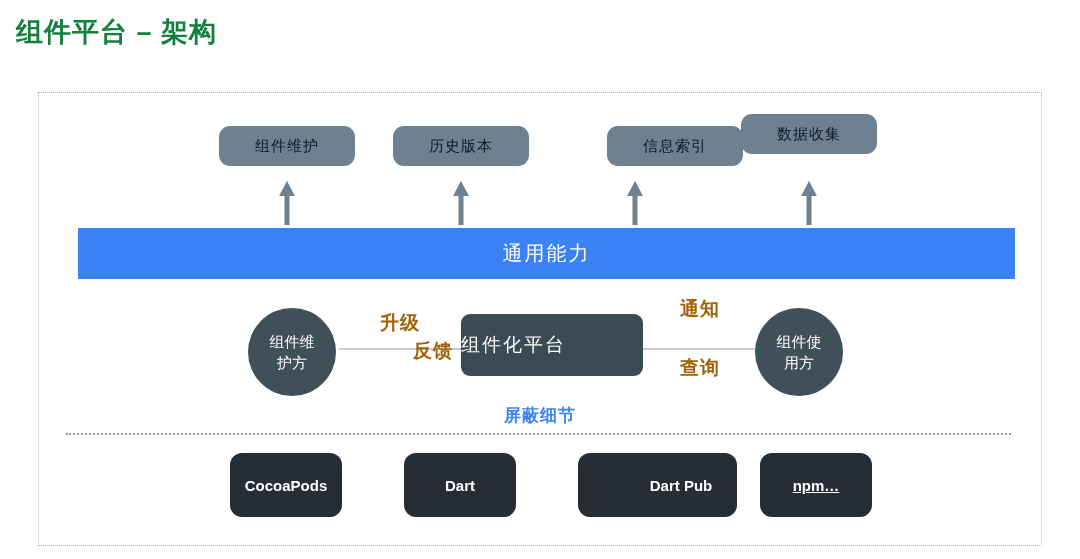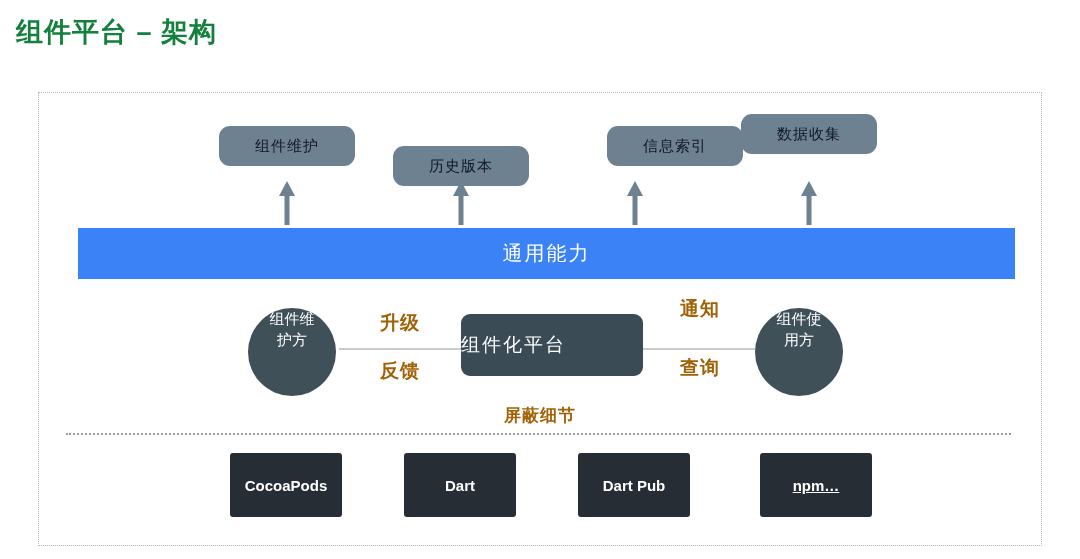--- a/index.html
+++ b/index.html
@@ -46,21 +46,21 @@
     border-radius: 11px;
     background: #6e8190;
     color: #0f172a;
     font-size: 15px;
     display: flex;
     align-items: center;
     justify-content: center;
     letter-spacing: 1px;
   }
   .cap-pill.p0 { left: 219px; top: 126px; }
-  .cap-pill.p1 { left: 393px; top: 126px; margin-top: 20px; }
+  .cap-pill.p1 { left: 393px; top: 126px; }
   .cap-pill.p2 { left: 567px; top: 126px; margin-left: 40px; }
   .cap-pill.p3 { left: 741px; top: 114px; }
 
   
   .up-arrow {
     position: absolute;
     top: 181px;
     width: 20px;
     height: 44px;
   }
@@ -89,20 +89,21 @@
   .actor-circle {
     position: absolute;
     width: 88px;
     height: 88px;
     border-radius: 50%;
     background: #3f5059;
     color: #ffffff;
     font-size: 15px;
     line-height: 21px;
     display: flex;
+    align-items: center;
     justify-content: center;
     text-align: center;
     top: 308px;
   }
   .actor-circle.left  { left: 248px; }
   .actor-circle.right { left: 755px; }
 
   .platform-box {
     position: absolute;
     left: 461px;
@@ -132,62 +133,62 @@
   
   .conn-label {
     position: absolute;
     font-size: 19px;
     font-weight: bold;
     color: #a16207;
     text-align: center;
     letter-spacing: 1px;
   }
   .conn-label.l-up   { left: 347px; top: 310px; width: 106px; }
-  .conn-label.l-down { left: 347px; top: 358px; width: 106px; }
+  .conn-label.l-down { left: 347px; top: 338px; width: 106px; text-align: right; }
   .conn-label.r-up   { left: 650px; top: 296px; width: 100px; }
   .conn-label.r-down { left: 650px; top: 355px; width: 100px; }
 
   
   .shield-note {
     position: absolute;
     left: 0;
     top: 404px;
     width: 1080px;
     text-align: center;
     font-size: 17px;
     font-weight: bold;
-    color: #a16207;
+    color: #3b82f6;
     letter-spacing: 1px;
   }
   .divider {
     position: absolute;
     left: 66px;
     top: 433px;
     width: 945px;
     border-top: 2px dotted #9b9b9b;
   }
 
   
   .pm-box {
     position: absolute;
     top: 453px;
     width: 112px;
     height: 64px;
-    border-radius: 3px;
+    border-radius: 12px;
     background: #262d35;
     color: #ffffff;
     font-size: 15px;
     font-weight: bold;
     display: flex;
     align-items: center;
     justify-content: center;
   }
   .pm-box.b0 { left: 230px; }
   .pm-box.b1 { left: 404px; }
-  .pm-box.b2 { left: 578px; }
+  .pm-box.b2 { left: 578px; padding-left: 47px; }
   .pm-box.b3 { left: 760px; text-decoration: underline; }
 </style>
 </head>
 <body>
 
 <div class="page-title">组件平台 – 架构</div>
 
 <div class="diagram-frame"></div>
 
 <div class="cap-pill p0">

